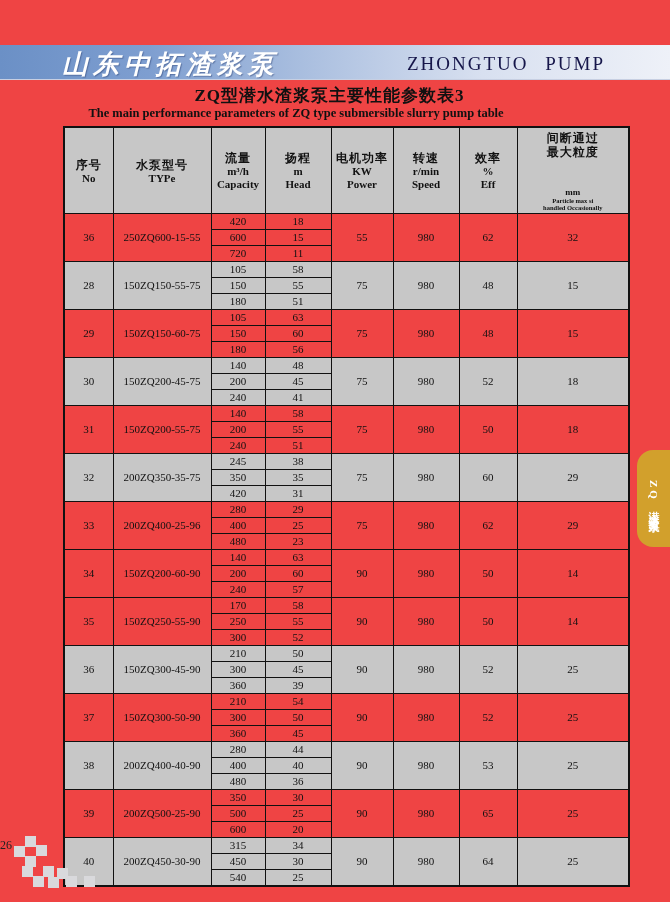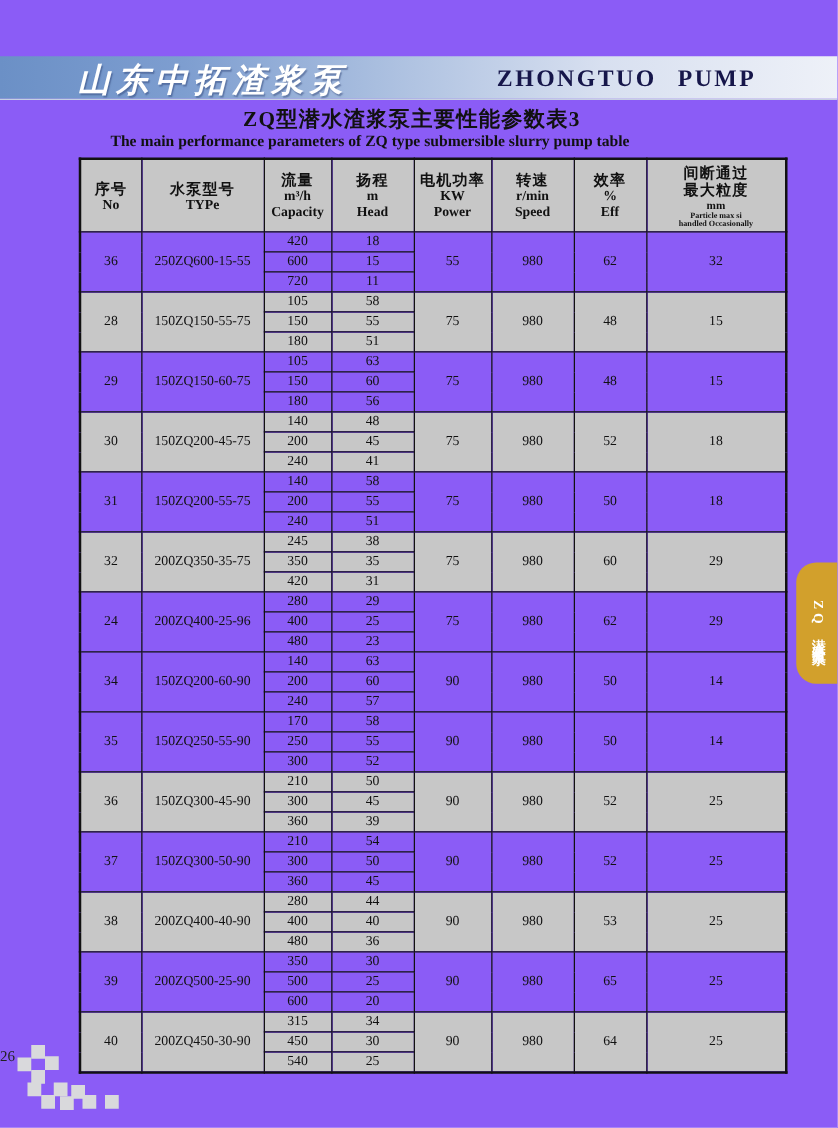--- a/index.html
+++ b/index.html
@@ -1,45 +1,45 @@
 <!DOCTYPE html>
 <html style="--shade: #c7c7c7; --gold: #d2a02c; --navy: #16164a;"><head>
 <meta charset="utf-8">
 <style>
   html,body{margin:0;padding:0;}
   body{background:#ffffff;font-family:"Liberation Serif","DejaVu Serif",serif;}
-  #page{position:relative;width:670px;height:902px;background:#8b5cf6;overflow:hidden;}
+  #page{position:relative;width:670px;height:902px;background:#ef4444;overflow:hidden;}
 
   
   .banner{position:absolute;left:0;top:45px;width:670px;height:34px;
     background:linear-gradient(90deg,#6b90c6 0%,#7e9ed0 22%,#a9bedf 45%,#d8e0f0 72%,#eef1f8 100%);
     border-bottom:1px solid #c7cfe2;}
   .brand-cn{position:absolute;left:62px;top:47px;color:#ffffff;
     font-size:26px;font-weight:bold;font-style:italic;letter-spacing:5px;
     font-family:"DejaVu Serif","Liberation Serif",serif;text-shadow:1px 1px 1px rgba(40,60,110,.45);}
   .brand-en{position:absolute;right:65px;top:53px;color:var(--navy,#16164a);
-    font-size:19px;font-weight:bold;letter-spacing:2px;word-spacing:10px;
+    font-size:19px;font-weight:normal;letter-spacing:2px;word-spacing:10px;
     font-family:"Liberation Serif",serif;text-align:center;}
 
   
   .title-cn{position:absolute;left:0;top:84px;width:659px;text-align:center;
     font-size:17px;font-weight:bold;color:#111;letter-spacing:1px;}
   .title-en{position:absolute;left:0;top:106px;width:592px;text-align:center;
     font-size:12.5px;font-weight:bold;color:#111;}
 
   
   .tbl-wrap{position:absolute;left:63px;top:126px;}
   table{border-collapse:collapse;table-layout:fixed;width:565px;
     border:2px solid #111;}
   th,td{border:1px solid #111;text-align:center;vertical-align:middle;
     padding:0;color:#111;overflow:hidden;}
   thead th{background:var(--shade,#c7c7c7);padding:3px 0 2px 0;}
   .h-cn{font-size:12px;font-weight:bold;line-height:14px;letter-spacing:1px;}
   .h-en{font-size:11px;line-height:13px;font-family:"Liberation Serif",serif;}
-  .h-mm{font-size:9px;line-height:10px;}
+  .h-mm{font-size:9px;line-height:10px;margin-top:28px;}
   .h-tiny{font-size:6.5px;line-height:7px;white-space:nowrap;}
   tbody td{font-size:11px;line-height:15px;height:15px;
     font-family:"Liberation Serif","DejaVu Serif",serif;}
   tbody td.pump-type{font-size:11px;letter-spacing:0px;}
   tbody tr.shaded td{background:var(--shade,#c7c7c7);}
 
   
   .side-tab{position:absolute;right:0;top:450px;width:33px;height:97px;
     background:var(--gold,#d2a02c);border-radius:16px 0 0 16px;
     display:flex;align-items:center;justify-content:center;}
@@ -224,21 +224,21 @@
           </tr>
           <tr class="shaded">
             <td>350</td>
             <td>35</td>
           </tr>
           <tr class="shaded">
             <td>420</td>
             <td>31</td>
           </tr>
           <tr>
-            <td rowspan="3">24</td>
+            <td rowspan="3">33</td>
             <td rowspan="3" class="pump-type">200ZQ400-25-96</td>
             <td>280</td>
             <td>29</td>
             <td rowspan="3">75</td>
             <td rowspan="3">980</td>
             <td rowspan="3">62</td>
             <td rowspan="3">29</td>
           </tr>
           <tr>
             <td>400</td>

